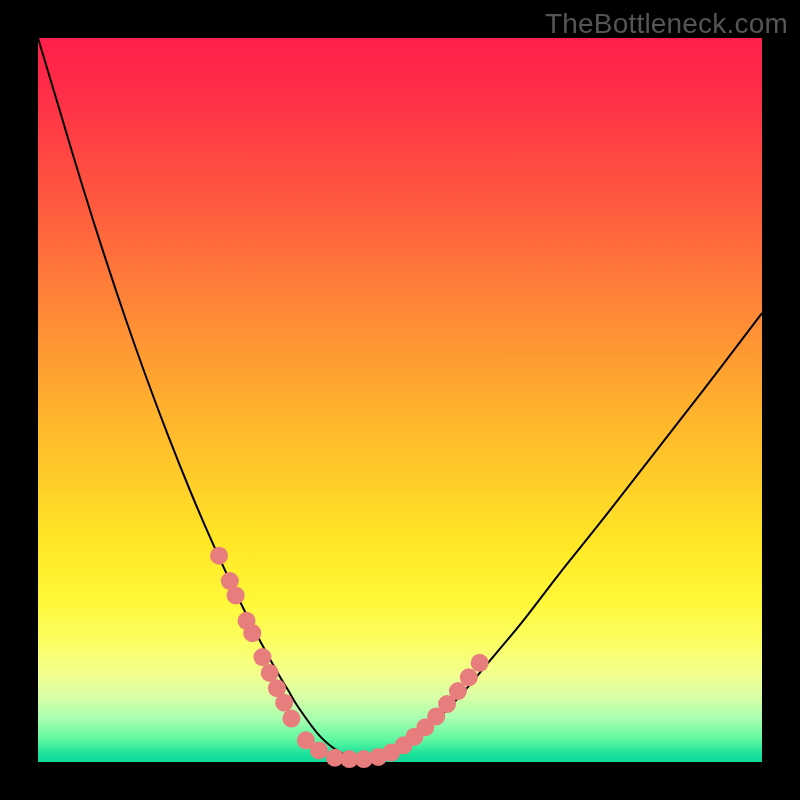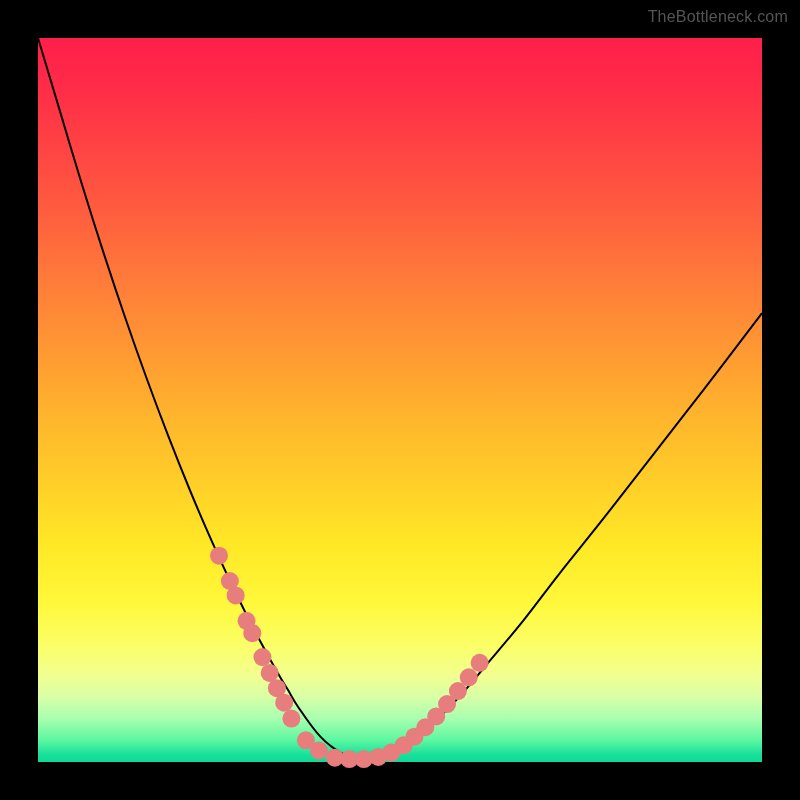--- a/index.html
+++ b/index.html
@@ -45,21 +45,21 @@
       #5cf7a0 97%,
       #18e09a 99%,
       #0ed99a 100%
     );
   }
   .watermark {
     position: absolute;
     top: 8px;
     right: 12px;
     color: #555;
-    font-size: 16px;
+    font-size: 28px;
     font-weight: 500;
     letter-spacing: 0.2px;
     user-select: none;
   }
   svg.overlay {
     position: absolute;
     left: 0;
     top: 0;
     width: 724px;
     height: 724px;

